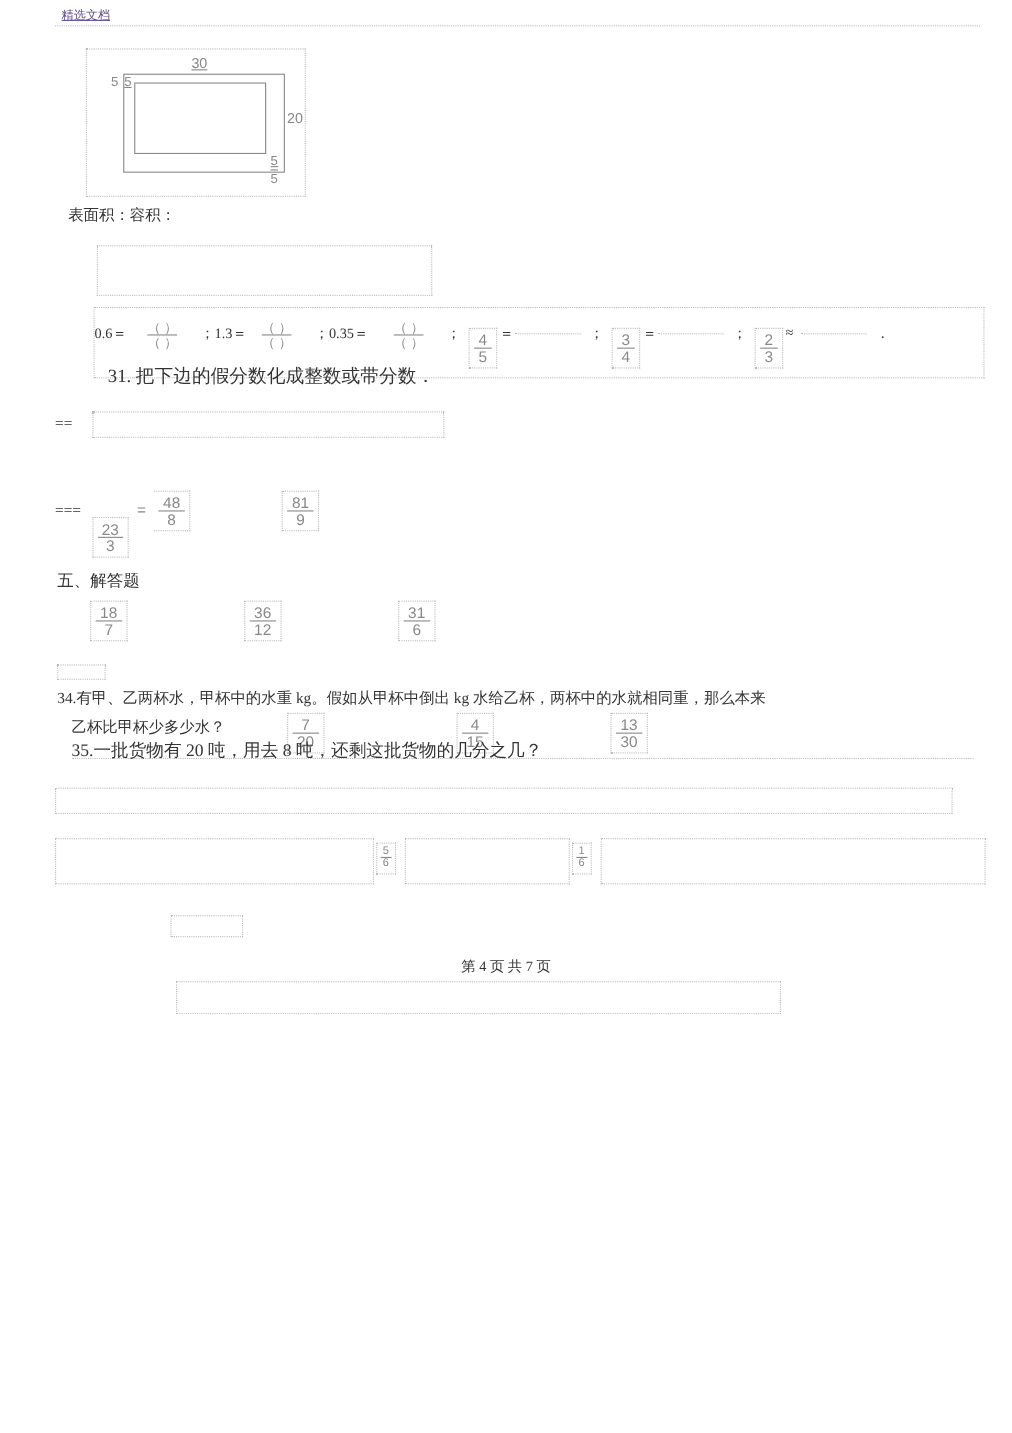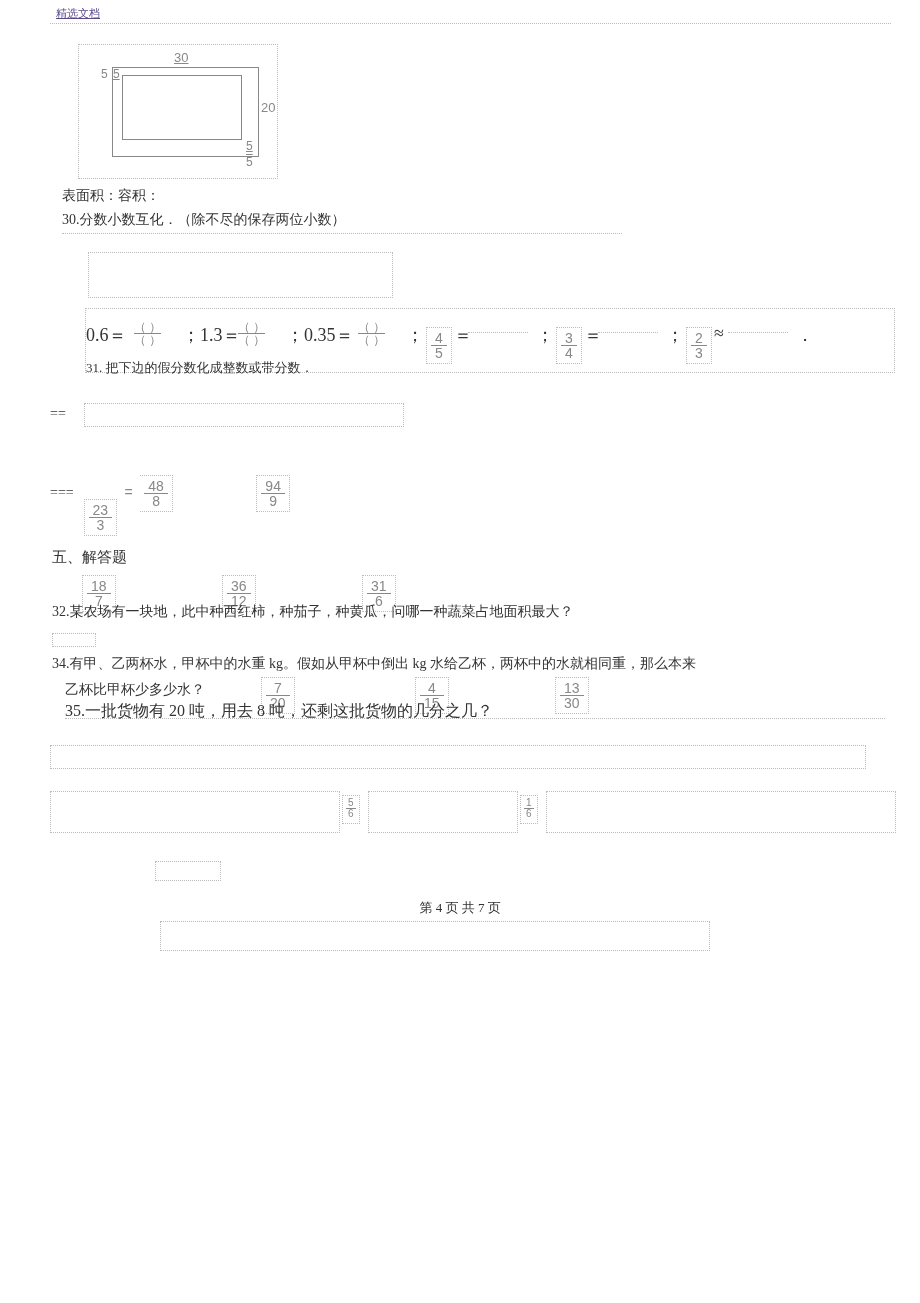--- a/index.html
+++ b/index.html
@@ -12,29 +12,29 @@
   .d30 { position:absolute; left:95px; top:5px; font-family:sans-serif; font-size:13px; color:#888; text-decoration:underline; }
   .d55 { position:absolute; left:22px; top:22px; font-family:sans-serif; font-size:12px; color:#888; }
   .d552 { position:absolute; left:34px; top:22px; font-family:sans-serif; font-size:12px; color:#888; text-decoration:underline;}
   .d20 { position:absolute; left:182px; top:55px; font-family:sans-serif; font-size:13px; color:#888; }
   .d5a { position:absolute; left:167px; top:94px; font-family:sans-serif; font-size:12px; color:#888; text-decoration:underline;}
   .d5b { position:absolute; left:167px; top:110px; font-family:sans-serif; font-size:12px; color:#888; text-decoration:overline;}
   .line { margin:6px 0 6px 2px; }
   .indent { margin-left:12px; }
   .q30-box { margin:18px 0 0 38px; border:1px dotted #bbb; height:46px; width:305px; }
   .q30-row { position:relative; margin:10px 0 0 35px; height:65px; border:1px dotted #bbb; width:810px;}
-  .q30-row .txt { position:absolute; top:14px; font-size:18px; }
+  .q30-row .txt { position:absolute; top:14px; font-size:13px; }
   .frac-blank { display:inline-block; text-align:center; font-family:sans-serif; color:#888; line-height:1; position:relative; top:2px;}
   .frac-blank .n { display:block; font-size:12px; }
   .frac-blank .d { display:block; font-size:12px; border-top:1px solid #888; }
   .frac { display:inline-block; text-align:center; font-family:sans-serif; color:#888; line-height:1; vertical-align:middle;}
   .frac .n { display:block; font-size:14px; padding:0 4px;}
   .frac .d { display:block; font-size:14px; padding:0 4px; border-top:1px solid #888; }
   .dash { display:inline-block; border-bottom:1px dotted #bbb; height:12px; vertical-align:baseline;}
-  .q31line { position:absolute; top:50px; left:0; font-size:13px;}
+  .q31line { position:absolute; top:50px; left:12px; font-size:17px;}
   .eqblock { margin:18px 0 6px 0; }
   .eqeq { display:inline-block; width:22px; }
   .section-title { font-size:15px; margin:12px 0 6px 2px; }
   .q32row { position:relative; margin:8px 0 0 2px; height:50px;}
   .q32row .fr { position:absolute; border:1px dotted #bbb; padding:3px 4px;}
   .q32text { position:absolute; top:28px; left:0; font-size:14px;}
   .q33 { margin:6px 0 0 2px; border-bottom:1px dotted #bbb; padding-bottom:6px; width:820px;}
   .spacer-box { margin:8px 0 0 2px; border:1px dotted #bbb; height:14px; width:44px; }
   .q34 { margin:8px 0 0 2px; font-size:14px; }
   .q34b { position:relative; margin:4px 0 0 15px; height:42px; border-bottom:1px dotted #bbb; width:820px;}
@@ -64,21 +64,20 @@
     <div class="diag-inner"></div>
     <span class="d30">30</span>
     <span class="d55">5</span>
     <span class="d552">5</span>
     <span class="d20">20</span>
     <span class="d5a">5</span>
     <span class="d5b">5</span>
   </div>
 
   <div class="line indent">表面积：容积：</div>
-  <div class="line indent" style="border-bottom:1px dotted #bbb; width:560px; padding-bottom:4px;">30.分数小数互化．（除不尽的保存两位小数）</div>
 
   <div class="q30-box"></div>
 
   <div class="q30-row">
     <span class="txt" style="left:0;">0.6＝</span>
     <span class="frac-blank" style="position:absolute;left:48px;top:12px;">
         <span class="n">（  ）</span>
         <span class="d">（  ）</span>
       </span>
     <span class="txt" style="left:96px;">；1.3＝</span>
@@ -120,30 +119,29 @@
   <div class="eqblock" style="margin-top:30px;">
     <span class="eqeq">==</span>
     <span style="display:inline-block;border:1px dotted #bbb;width:320px;height:24px;vertical-align:middle;margin-left:8px;"></span>
   </div>
 
   <div class="eqblock" style="margin-top:24px;">
     <span class="eqeq" style="width:30px;">===</span>
     <span class="frac" style="border:1px dotted #bbb;padding:3px 4px;margin-top:48px;"><span class="n">23</span><span class="d">3</span></span>
     <span style="margin:0 4px;color:#888;font-family:sans-serif;">=</span>
     <span class="frac" style="border:1px dotted #bbb;padding:3px 4px;border-left:none;"><span class="n">48</span><span class="d">8</span></span>
-    <span class="frac" style="border:1px dotted #bbb;padding:3px 4px;margin-left:80px;"><span class="n">94</span><span class="d">9</span></span>
+    <span class="frac" style="border:1px dotted #bbb;padding:3px 4px;margin-left:80px;"><span class="n">81</span><span class="d">9</span></span>
   </div>
 
   <div class="section-title">五、解答题</div>
 
   <div class="q32row">
     <span class="fr" style="left:30px;top:0;"><span class="frac"><span class="n">18</span><span class="d">7</span></span></span>
     <span class="fr" style="left:170px;top:0;"><span class="frac"><span class="n">36</span><span class="d">12</span></span></span>
     <span class="fr" style="left:310px;top:0;"><span class="frac"><span class="n">31</span><span class="d">6</span></span></span>
-    <span class="q32text">32.某农场有一块地，此中种西红柿，种茄子，种黄瓜，问哪一种蔬菜占地面积最大？</span>
   </div>
 
 
   <div class="spacer-box"></div>
 
   <div class="q34">34.有甲、乙两杯水，甲杯中的水重 kg。假如从甲杯中倒出 kg 水给乙杯，两杯中的水就相同重，那么本来</div>
 
   <div class="q34b">
     <span class="txtA">乙杯比甲杯少多少水？</span>
     <span class="fr" style="left:196px;"><span class="frac"><span class="n">7</span><span class="d">20</span></span></span>

